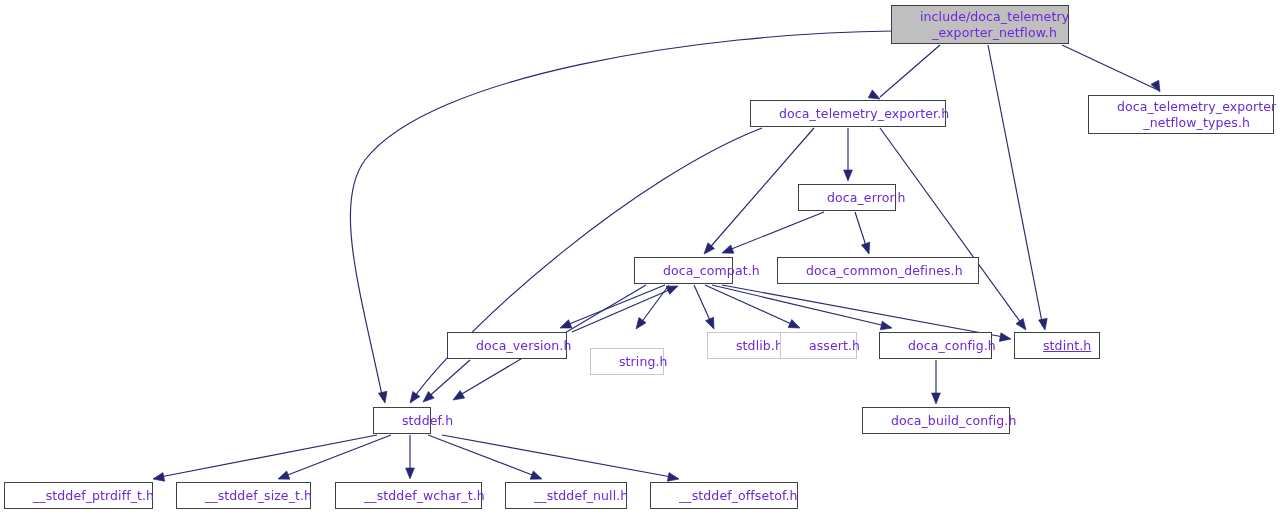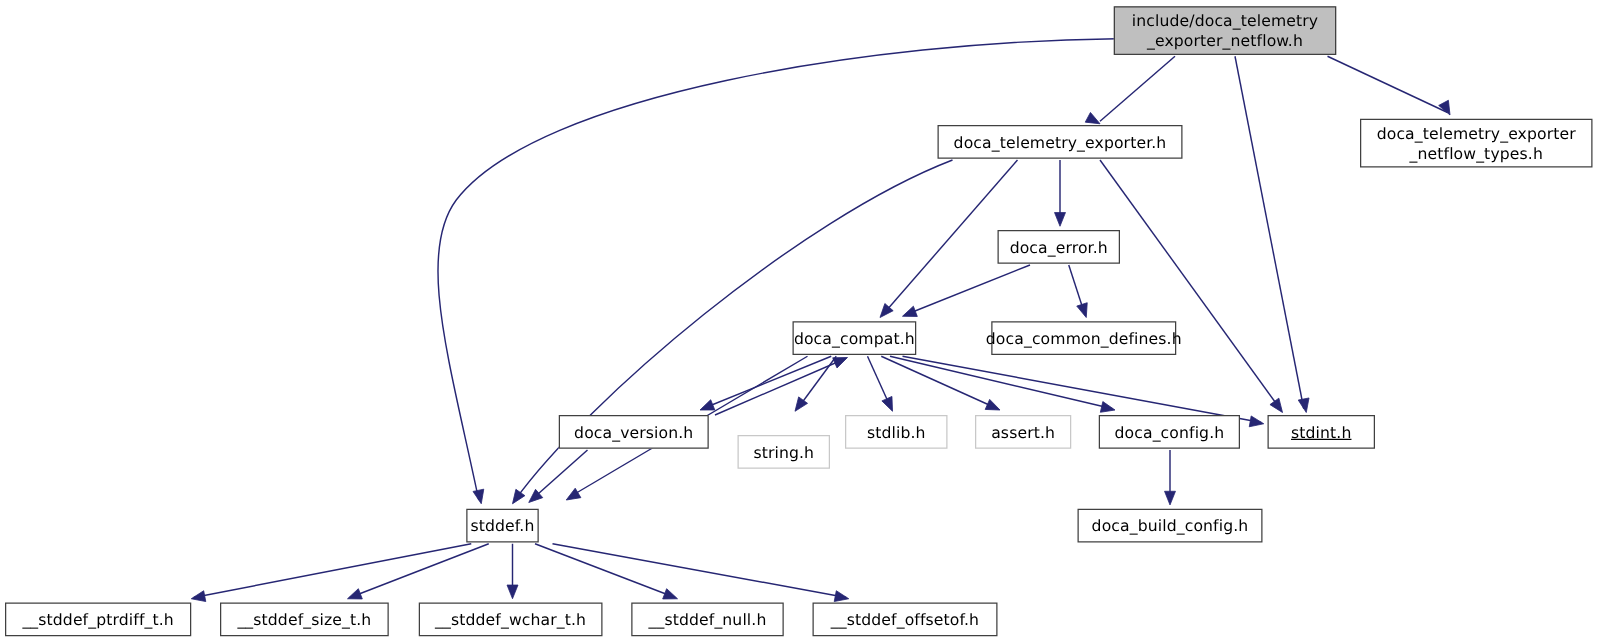--- a/index.html
+++ b/index.html
@@ -20,29 +20,30 @@
     left: 0;
     top: 0;
     width: 1280px;
     height: 515px;
   }
   .node-box {
     position: absolute;
     box-sizing: border-box;
     display: flex;
     align-items: center;
-    justify-content: center;
+    justify-content: flex-start;
     text-align: center;
     background: #ffffff;
     border: 1px solid #404040;
-    color: #000000;
+    color: #6d28d9;
     font-size: 12.5px;
     line-height: 1.22;
     white-space: pre;
     letter-spacing: 0.1px;
+    padding-left: 28px;
   }
   .node-box.root {
     background: #bfbfbf;
     border: 1px solid #404040;
   }
   .node-box.sysheader {
     border: 1px solid #c8c8c8;
   }
   .edge-path {
     fill: none;
@@ -111,24 +112,24 @@
       <path d="M 442,435 L 677,478" class="edge-path"></path>
       <polygon points="0,0 -11,-4.4 -11,4.4" class="edge-arrow" transform="translate(679,479) rotate(11)"></polygon>
     </svg>
 <div class="node-box root" style="left: 891px; top: 5px; width: 178px; height: 39px;"><span>include/doca_telemetry
 _exporter_netflow.h</span></div>
     <div class="node-box" style="left: 1088px; top: 95px; width: 186px; height: 39px;"><span>doca_telemetry_exporter
 _netflow_types.h</span></div>
     <div class="node-box" style="left: 750px; top: 100px; width: 196px; height: 27px;"><span>doca_telemetry_exporter.h</span></div>
     <div class="node-box" style="left: 798px; top: 184px; width: 98px; height: 27px;"><span>doca_error.h</span></div>
     <div class="node-box" style="left: 634px; top: 257px; width: 99px; height: 27px;"><span>doca_compat.h</span></div>
-    <div class="node-box" style="left: 777px; top: 257px; width: 148px; height: 27px; margin-left: 16px;"><span>doca_common_defines.h</span></div>
+    <div class="node-box" style="left: 777px; top: 257px; width: 202px; height: 27px;"><span>doca_common_defines.h</span></div>
     <div class="node-box" style="left: 447px; top: 332px; width: 120px; height: 27px;"><span>doca_version.h</span></div>
     <div class="node-box sysheader" style="left: 590px; top: 348px; width: 74px; height: 27px;"><span>string.h</span></div>
-    <div class="node-box sysheader" style="left: 676px; top: 332px; width: 82px; height: 27px;"><span>stdlib.h</span></div>
+    <div class="node-box sysheader" style="left: 707px; top: 332px; width: 82px; height: 27px;"><span>stdlib.h</span></div>
     <div class="node-box sysheader" style="left: 780px; top: 332px; width: 77px; height: 27px;"><span>assert.h</span></div>
     <div class="node-box" style="left: 879px; top: 332px; width: 113px; height: 27px;"><span>doca_config.h</span></div>
     <div class="node-box" style="left: 1014px; top: 332px; width: 86px; height: 27px; text-decoration: underline;"><span>stdint.h</span></div>
     <div class="node-box" style="left: 373px; top: 407px; width: 58px; height: 27px;"><span>stddef.h</span></div>
     <div class="node-box" style="left: 4px; top: 482px; width: 149px; height: 27px;"><span>__stddef_ptrdiff_t.h</span></div>
     <div class="node-box" style="left: 862px; top: 407px; width: 148px; height: 27px;"><span>doca_build_config.h</span></div>
     <div class="node-box" style="left: 176px; top: 482px; width: 135px; height: 27px;"><span>__stddef_size_t.h</span></div>
     <div class="node-box" style="left: 505px; top: 482px; width: 122px; height: 27px;"><span>__stddef_null.h</span></div>
     <div class="node-box" style="left: 335px; top: 482px; width: 147px; height: 27px;"><span>__stddef_wchar_t.h</span></div>
     <div class="node-box" style="left: 650px; top: 482px; width: 148px; height: 27px;"><span>__stddef_offsetof.h</span></div>

